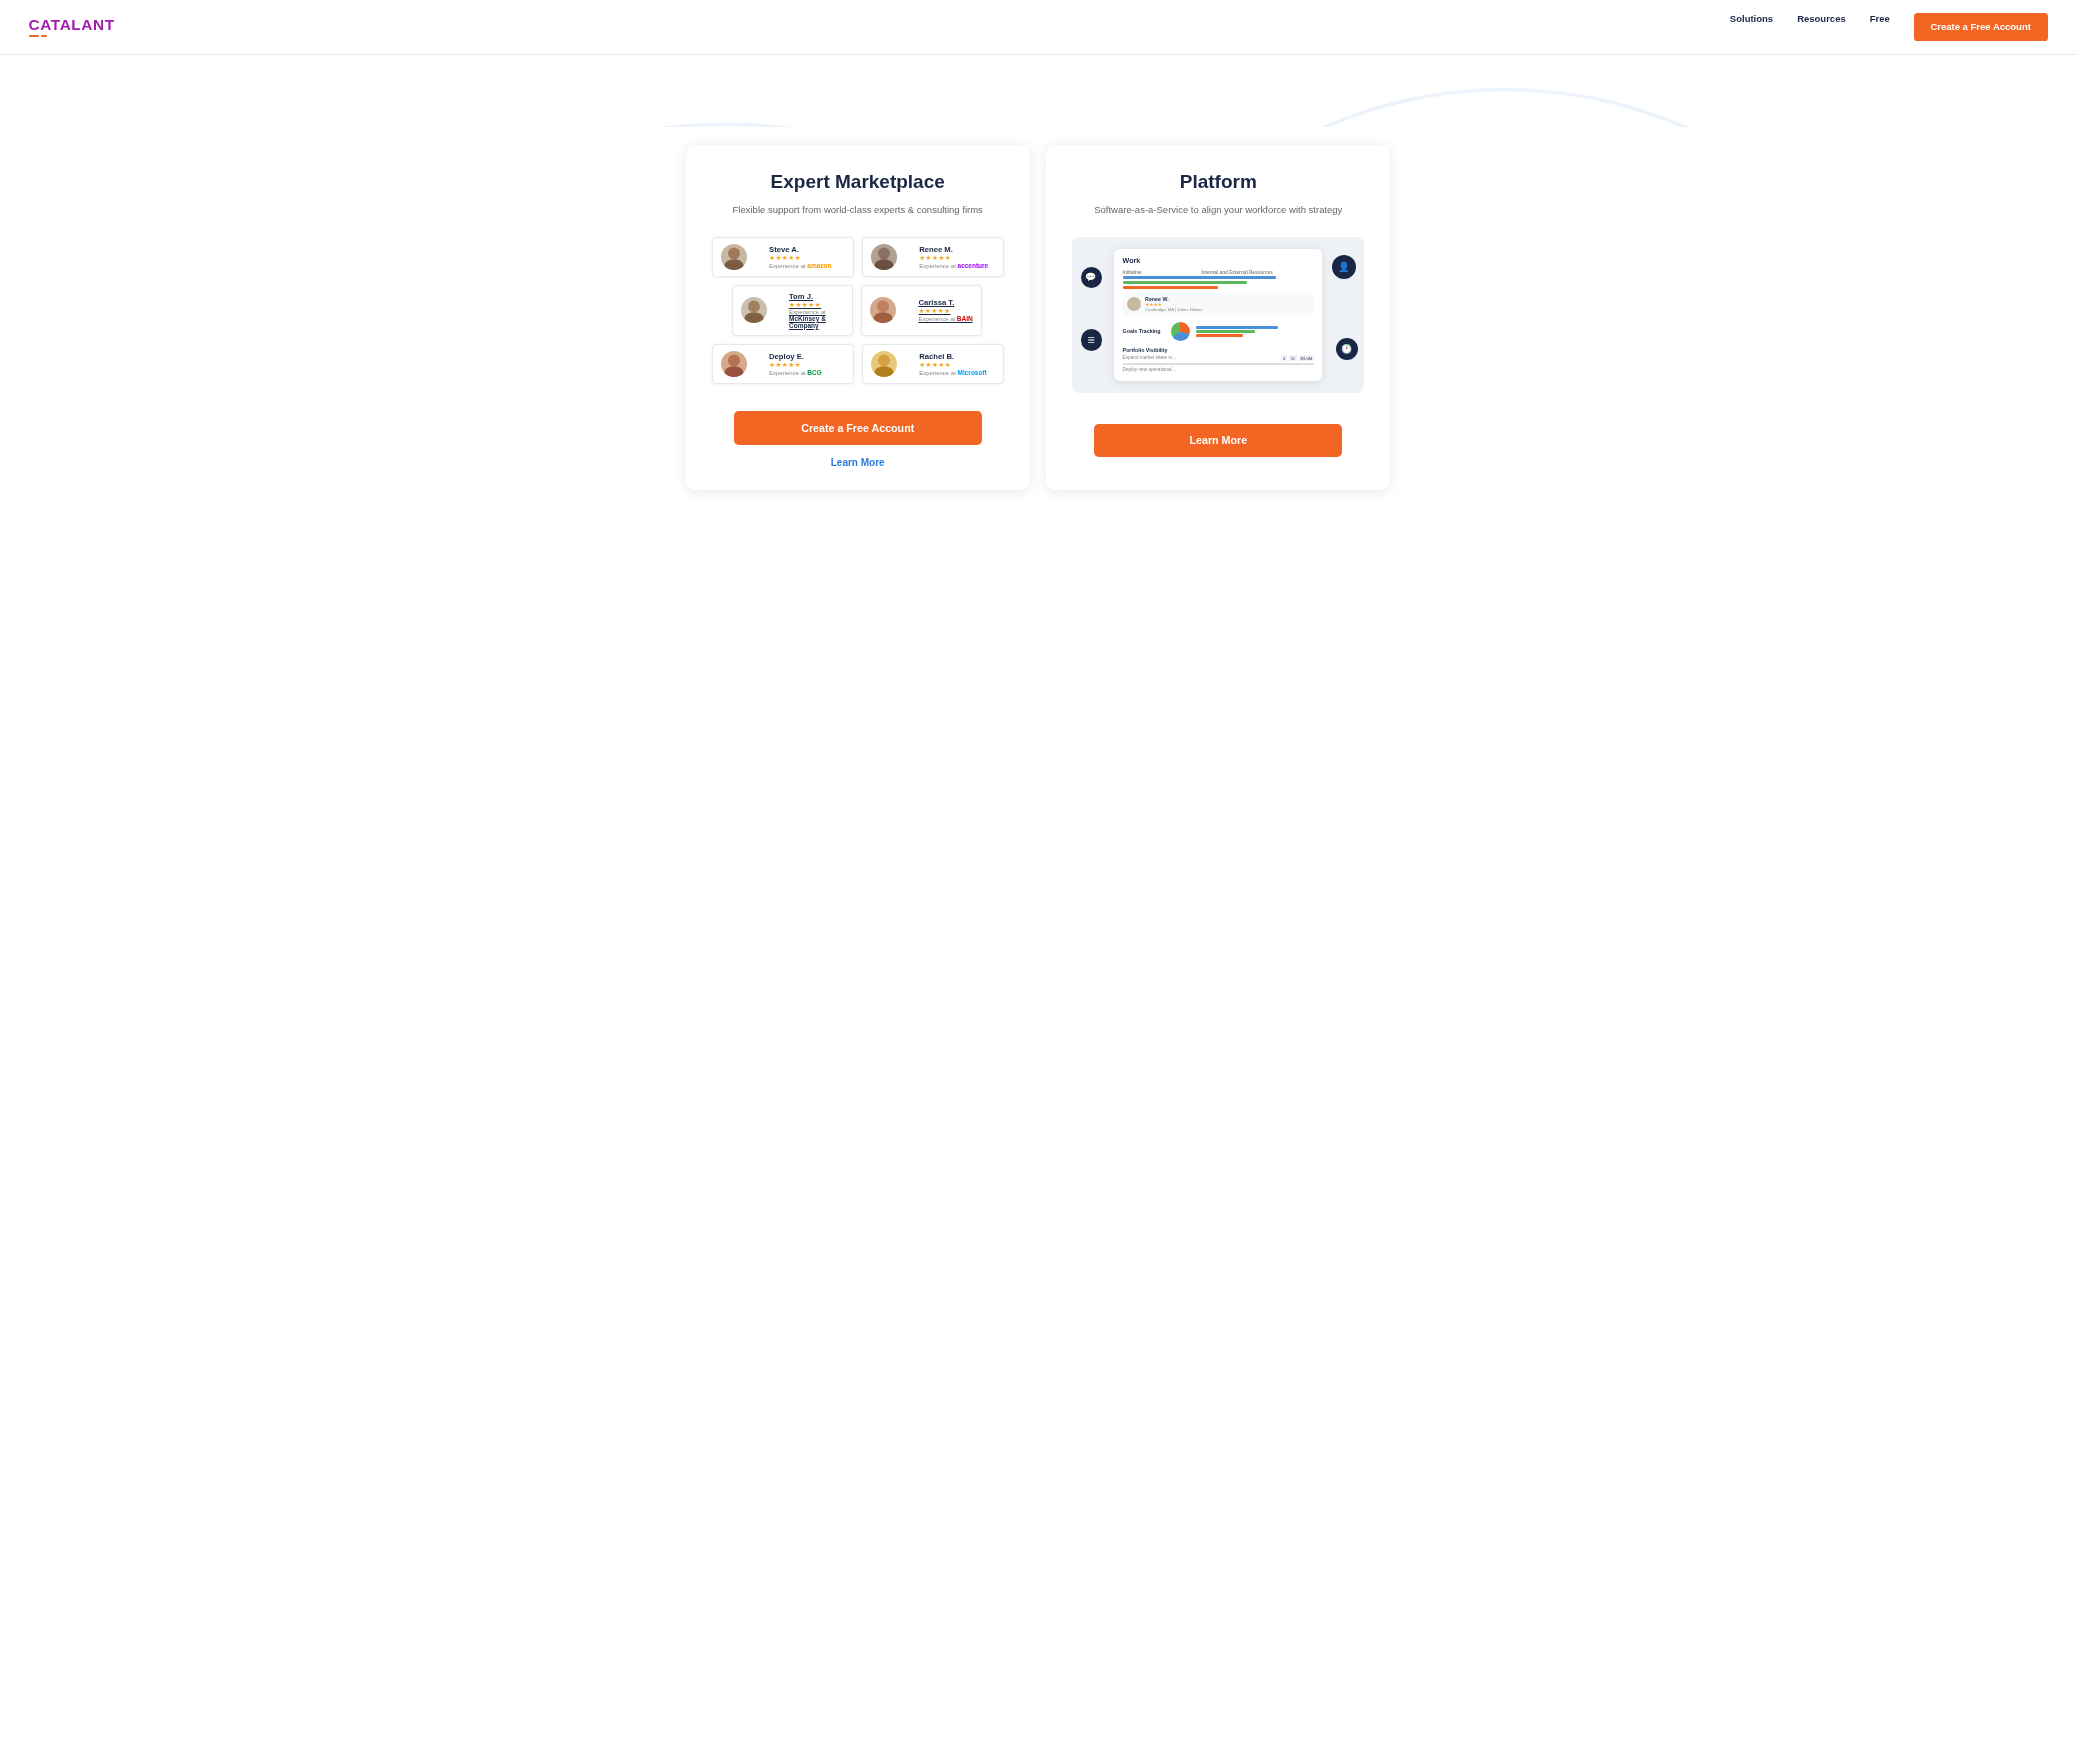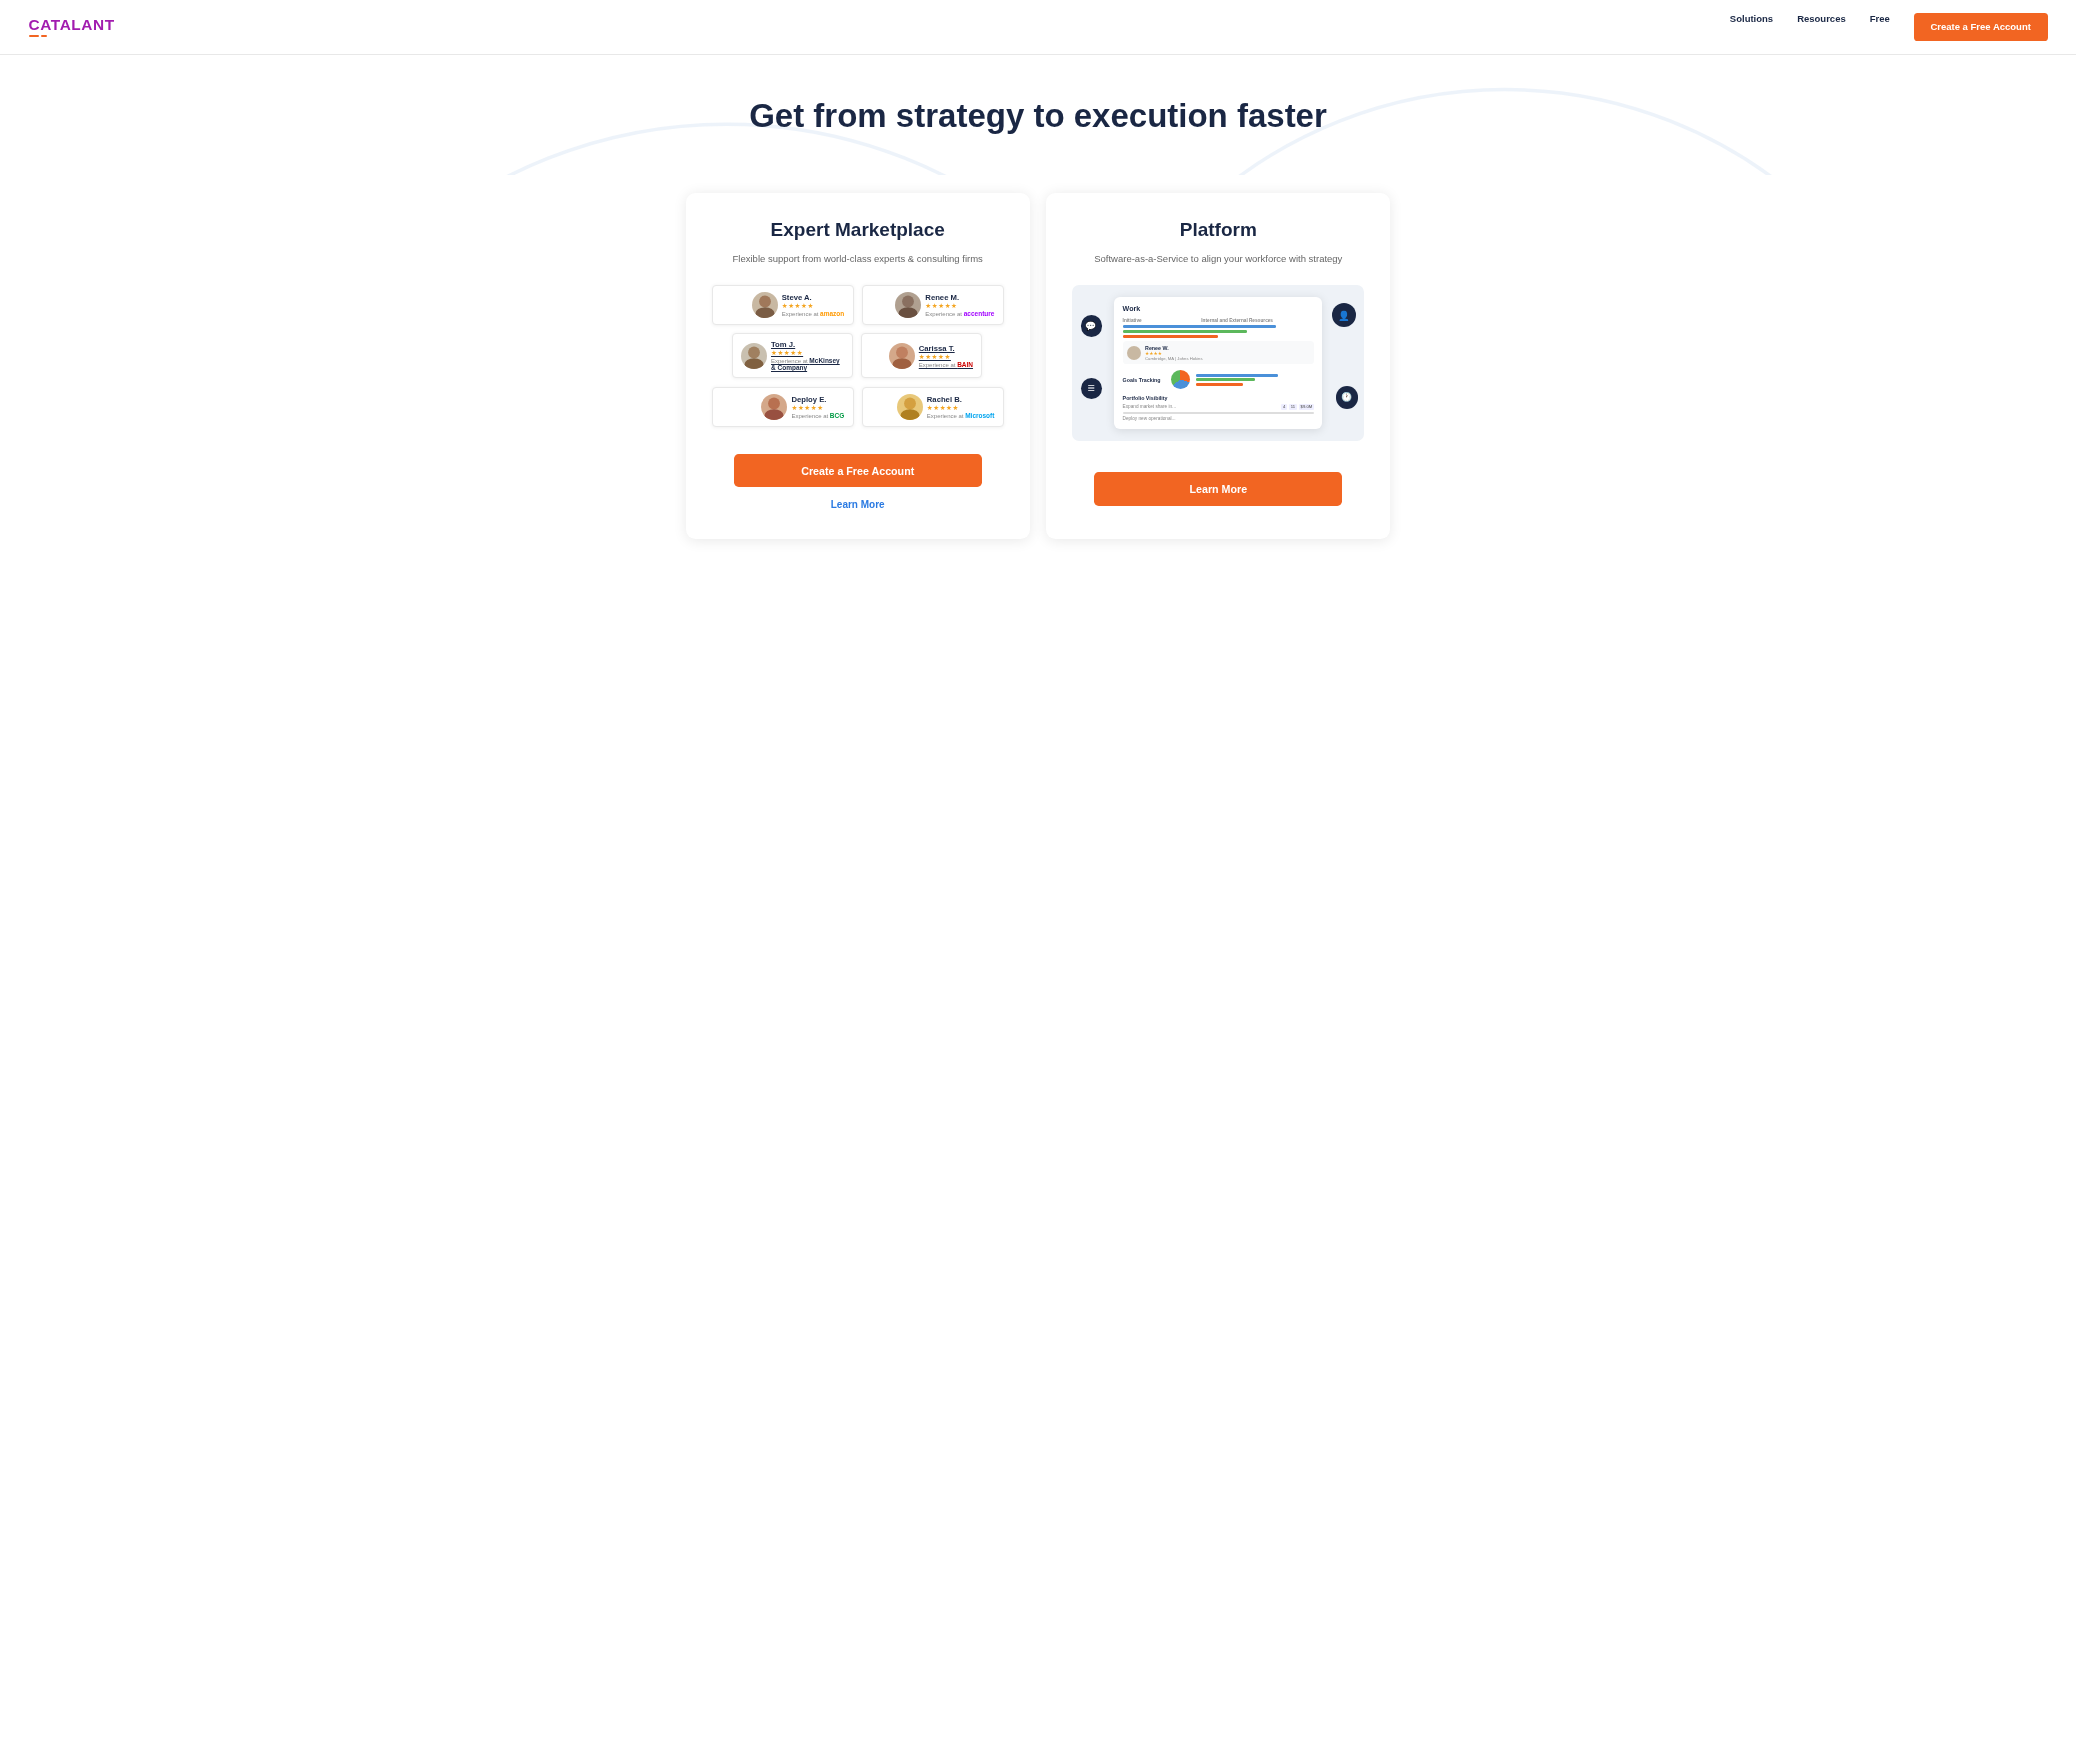--- a/index.html
+++ b/index.html
@@ -52,22 +52,22 @@
       display: flex; flex-direction: column; align-items: center;
     }
     .card-title { font-size: 19px; font-weight: 700; color: #1a2744; margin-bottom: 10.7px; text-align: center; }
     .card-subtitle { font-size: 9.5px; color: #666; text-align: center; margin-bottom: 19px; line-height: 1.5; }
 
     
     .expert-grid { width: 100%; margin-bottom: 19px; }
     .expert-row { display: flex; gap: 8.3px; margin-bottom: 8.3px; justify-content: center; }
     .expert-card {
       background: #fff; border: 0.6px solid #e8e8e8; border-radius: 4px;
-      padding: 6px 8.3px; display: flex; align-items: center; gap: 4px;
-      flex: 1; box-shadow: 0 0.6px 3.6px rgba(0,0,0,0.06); justify-content: flex-end;
+      padding: 6px 8.3px; display: flex; align-items: center; gap: 22px;
+      flex: 1; box-shadow: 0 0.6px 3.6px rgba(0,0,0,0.06);
     }
     .expert-avatar {
       width: 26px; height: 26px; border-radius: 50%; background: #ddd;
       flex-shrink: 0; overflow: hidden; display: flex; align-items: center; justify-content: center;
       font-size: 10.7px; color: #888;
     }
     .expert-info { display: flex; flex-direction: column; }
     .expert-name { font-size: 7.7px; font-weight: 700; color: #1a2744; }
     .expert-stars { color: #f4a623; font-size: 6.5px; letter-spacing: 0.6px; }
     .expert-exp { font-size: 6px; color: #888; }
@@ -126,21 +126,20 @@
 
 <section class="hero">
   <svg class="hero-bg-circles" viewBox="0 0 1200 460" preserveAspectRatio="xMidYMid slice">
     <circle cx="420" cy="320" r="280" class="bg-circle" fill="#dce8f5" fill-opacity="0.25" stroke="none"></circle>
     <circle cx="420" cy="320" r="200" class="bg-circle" fill="#dce8f5" fill-opacity="0.18" stroke="none"></circle>
     <circle cx="420" cy="320" r="140" class="bg-circle" fill="#dce8f5" fill-opacity="0.12" stroke="none"></circle>
     <circle cx="870" cy="280" r="260" class="bg-circle" fill="#dce8f5" fill-opacity="0.22" stroke="none"></circle>
     <circle cx="870" cy="280" r="180" class="bg-circle" fill="#dce8f5" fill-opacity="0.15" stroke="none"></circle>
     <circle cx="870" cy="280" r="110" class="bg-circle" fill="#dce8f5" fill-opacity="0.10" stroke="none"></circle>
   </svg>
-  <h1>Get from strategy to execution faster</h1>
 </section>
 
 <section class="cards-section">
 
   <div class="card">
     <h2 class="card-title">Expert Marketplace</h2>
     <p class="card-subtitle">Flexible support from world-class experts &amp; consulting firms</p>
 
     <div class="expert-grid">
 

